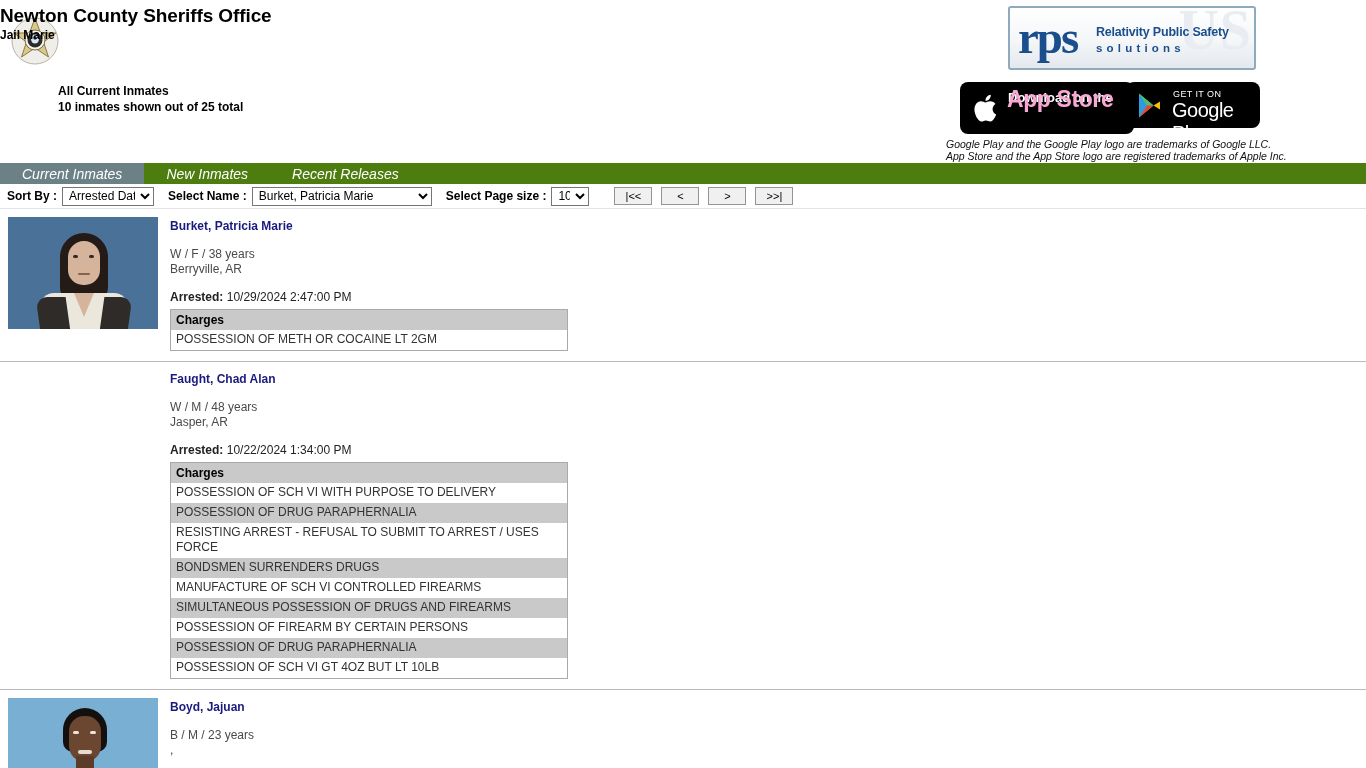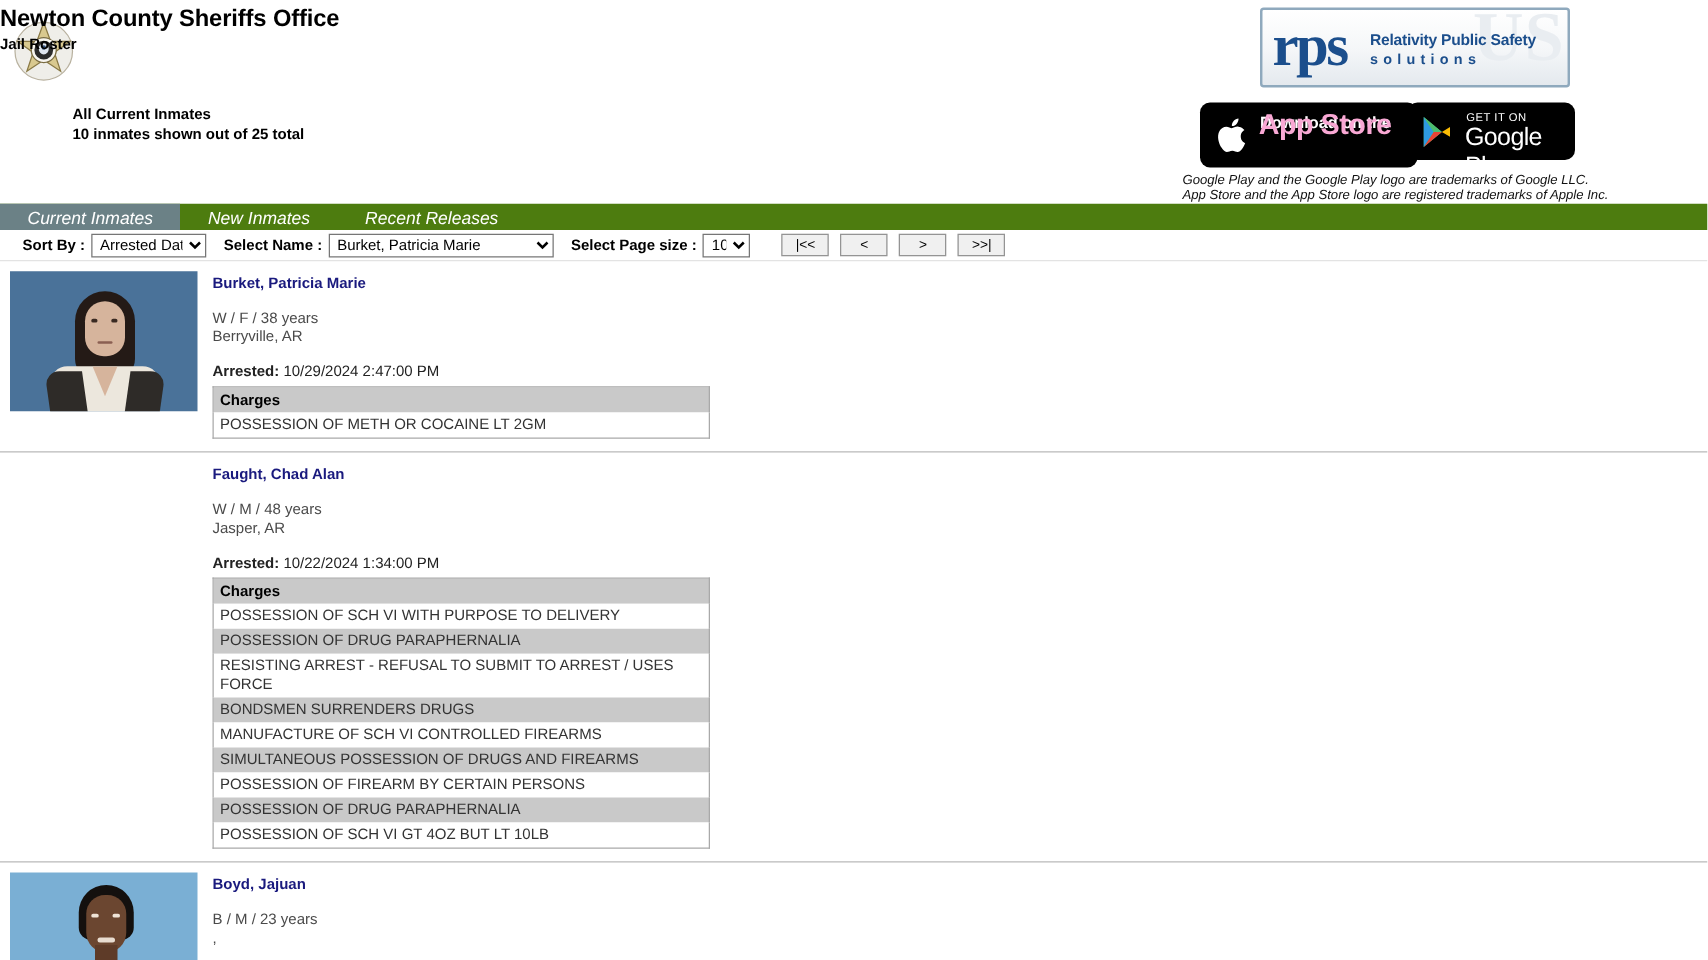--- a/index.html
+++ b/index.html
@@ -196,21 +196,21 @@
   }
   .tab.active {
     background: #6b8186;
   }
 
   
   .controls {
     height: 24px;
     display: flex;
     align-items: center;
-    padding-left: 18px;
+    padding-left: 7px;
     gap: 0;
     font-size: 12px;
     font-weight: bold;
     border-bottom: 1px solid #e3e3e3;
     background: #ffffff;
   }
   .controls .lbl { margin-right: 5px; }
   .ctl-select {
     font-family: "Liberation Sans", sans-serif;
     font-size: 12px;
@@ -394,21 +394,21 @@
       <circle cx="25" cy="26" r="7.5" fill="#2b2b2b"></circle>
       <ellipse cx="25" cy="25" rx="4" ry="4.5" fill="#dfe6ef"></ellipse>
       <circle cx="25" cy="24" r="1.8" fill="#2f4f7a"></circle>
       <circle cx="30.5" cy="19" r="1.1" fill="#fff"></circle>
       <circle cx="19.5" cy="19" r="1.1" fill="#fff"></circle>
     </svg>
   </div>
 
   <div class="title-block">
     <div class="site-title">Newton County Sheriffs Office</div>
-    <div class="site-subtitle">Jail Roster</div>
+    <div class="site-subtitle">Jail Marie</div>
   </div>
 
   <div class="roster-summary">
     <div>All Current Inmates</div>
     <div>10 inmates shown out of 25 total</div>
   </div>
 
   <div class="rps-wrap">
     <div class="rps-ghost">US</div>
     <div class="rps-mark">rps</div>

